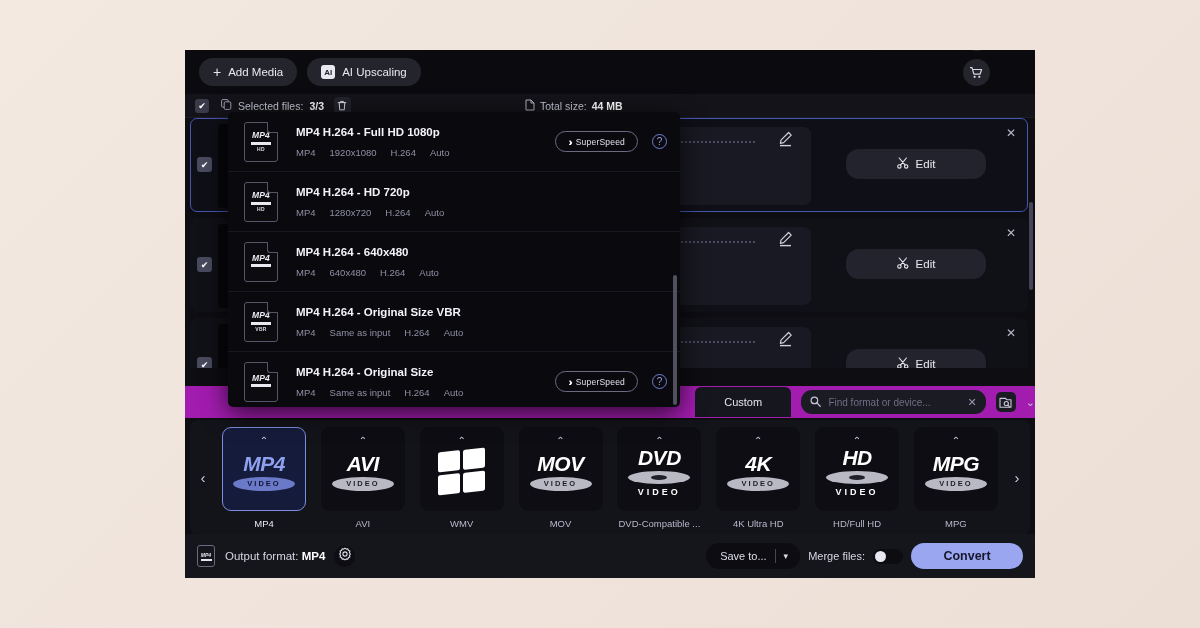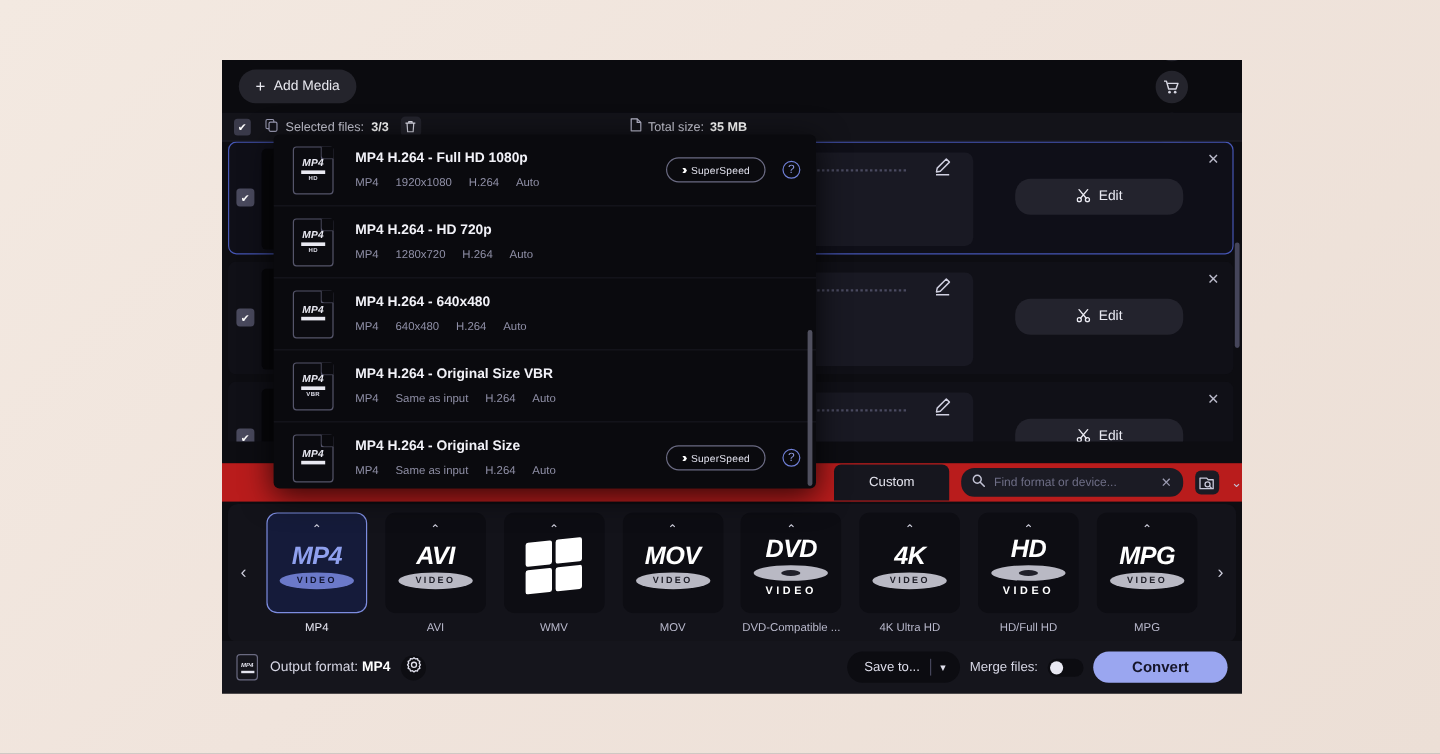--- a/index.html
+++ b/index.html
@@ -220,21 +220,21 @@
   .dd-scroll {
     position: absolute; right: 3px; top: 163px;
     width: 4px; height: 130px; border-radius: 2px;
     background: #50505f;
   }
 
   
   .tabstrip {
     position: absolute; left: 0; top: 336px;
     width: 850px; height: 32px;
-    background: #b91c1c;
+    background: #a21caf;
     display: flex; align-items: center;
   }
   .tab-custom {
     margin-left: 510px;
     width: 105px; height: 30px;
     background: #16161e;
     border-radius: 6px 6px 0 0;
     display: flex; align-items: center; justify-content: center;
     font-size: 11px; color: #e4e4ee; cursor: pointer;
   }
@@ -355,20 +355,24 @@
 </style>
 </head>
 <body>
 
 <div id="app-window">
 
   <div class="toolbar">
     <div class="pill-btn">
       <span style="font-size:14px;line-height:1;">+</span>
       <span>Add Media</span>
+    </div>
+    <div class="pill-btn">
+      <span style="display:inline-flex;width:14px;height:14px;border-radius:3px;background:#e9e9f2;color:#24242c;font-size:8px;align-items:center;justify-content:center;font-weight:bold;">AI</span>
+      <span>AI Upscaling</span>
     </div>
 
     <div class="toolbar-right">
       <div class="pill-btn" style="margin-left:0;">
         <span>
           <svg width="13" height="11" viewBox="0 0 13 11">
               <g stroke="#dcdce8" stroke-width="1.2" fill="none">
                 <line x1="1" y1="2" x2="12" y2="2"></line>
                 <line x1="1" y1="5.5" x2="12" y2="5.5"></line>
                 <line x1="1" y1="9" x2="12" y2="9"></line>
@@ -430,21 +434,21 @@
         </svg>
     </div>
     <div class="total-size">
       <span>
         <svg width="10" height="12" viewBox="0 0 10 12">
             <path d="M1 1h5l3 3v7H1z" fill="none" stroke="#b5b5c8" stroke-width="1" stroke-linejoin="round"></path>
             <path d="M6 1v3h3" fill="none" stroke="#b5b5c8" stroke-width="1"></path>
           </svg>
       </span>
       <span>Total size:</span>
-      <b>35 MB</b>
+      <b>44 MB</b>
     </div>
   </div>
 
   <div class="filelist">
 
     <div class="file-row selected" style="top:0;">
       <div class="row-check">✔</div>
       <div class="thumb">
         <div class="inner" style="background:linear-gradient(180deg,#0a0a0c 0%,#2fa9c8 22%,#4fc0d8 38%,#cfa98a 58%,#8d6a50 78%,#0a0a0c 100%);"></div>
         <div class="clock">◷</div>

